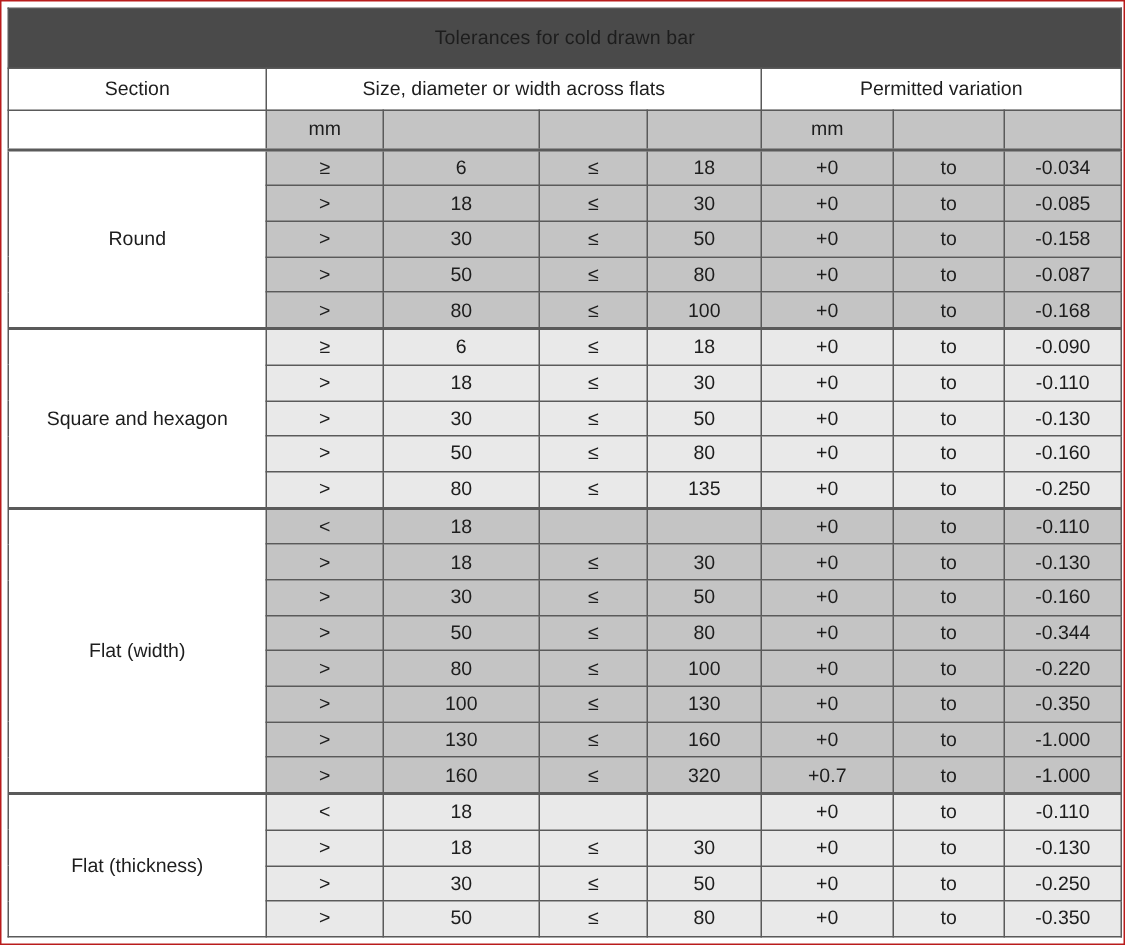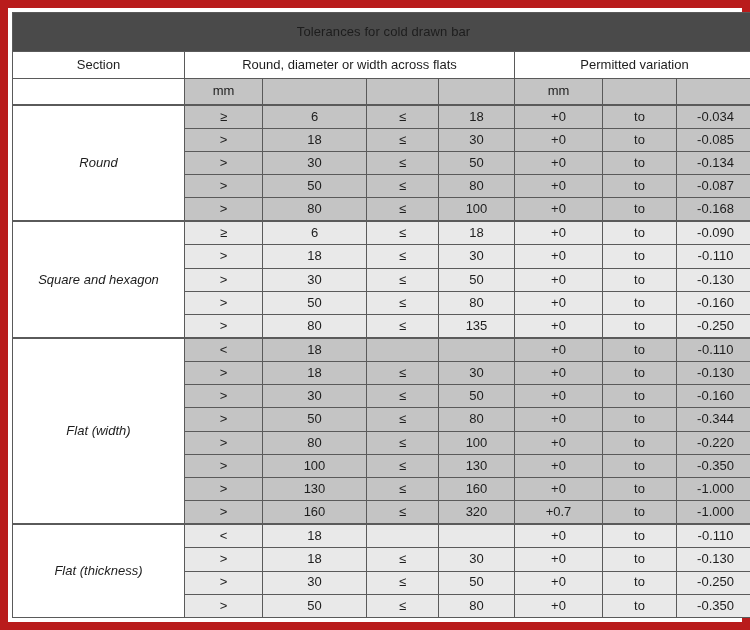--- a/index.html
+++ b/index.html
@@ -13,21 +13,21 @@
     font-family: "Liberation Sans", sans-serif;
     overflow: hidden;
   }
 
   .table-frame {
     box-sizing: border-box;
     width: 750px;
     height: 630px;
     padding: 4px;
     background: #ffffff;
-    border: 8px solid #b91c1c;
+    border: 1px solid #b91c1c;
   }
 
   .tol-table {
     width: 100%;
     height: 100%;
     border-collapse: collapse;
     table-layout: fixed;
     background: #ffffff;
   }
 
@@ -68,21 +68,20 @@
     margin-top: 36px;
   }
   .units-row td.shade-a { background: #c4c4c4; }
   .units-row td.blank-white { background: #ffffff; }
 
   
   .section-label {
     background: #ffffff;
     font-size: 13px;
     text-align: center;
-    font-style: italic;
   }
 
   
   .shade-a { background: #c4c4c4; }
   .shade-b { background: #e9e9e9; }
 
   
   .data-row td { height: 22px; }
 
   
@@ -105,21 +104,21 @@
       <col style="width:88px">
       <col style="width:74px">
       <col style="width:78px">
     </colgroup>
     <tbody id="table-body">
         <tr>
           <td class="title-cell" colspan="8">Tolerances for cold drawn bar</td>
         </tr>
         <tr>
           <td class="group-head">Section</td>
-          <td class="group-head" colspan="4">Round, diameter or width across flats</td>
+          <td class="group-head" colspan="4">Size, diameter or width across flats</td>
           <td class="group-head" colspan="3">Permitted variation</td>
         </tr>
         <tr class="units-row">
           <td class="blank-white"></td>
           <td class="shade-a">mm</td>
           <td class="shade-a"></td>
           <td class="shade-a"></td>
           <td class="shade-a"></td>
           <td class="shade-a">mm</td>
           <td class="shade-a"></td>
@@ -144,21 +143,21 @@
           <td class="shade-a num">to</td>
           <td class="shade-a num">-0.085</td>
         </tr>
         <tr class="data-row">
           <td class="shade-a op">&gt;</td>
           <td class="shade-a num">30</td>
           <td class="shade-a op">≤</td>
           <td class="shade-a num">50</td>
           <td class="shade-a num">+0</td>
           <td class="shade-a num">to</td>
-          <td class="shade-a num">-0.134</td>
+          <td class="shade-a num">-0.158</td>
         </tr>
         <tr class="data-row">
           <td class="shade-a op">&gt;</td>
           <td class="shade-a num">50</td>
           <td class="shade-a op">≤</td>
           <td class="shade-a num">80</td>
           <td class="shade-a num">+0</td>
           <td class="shade-a num">to</td>
           <td class="shade-a num">-0.087</td>
         </tr>

